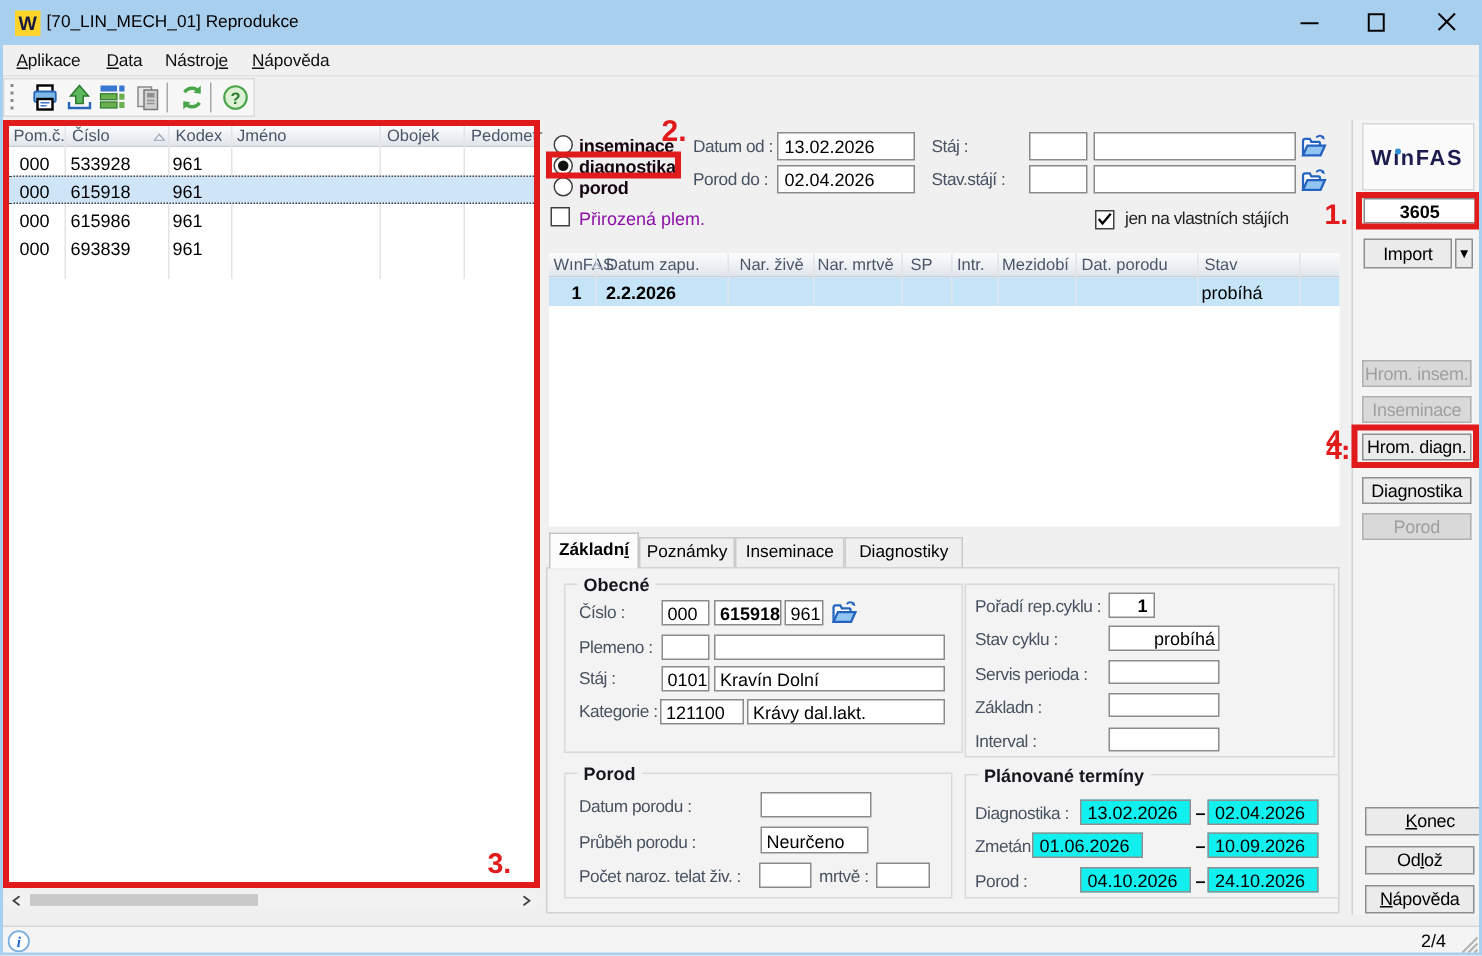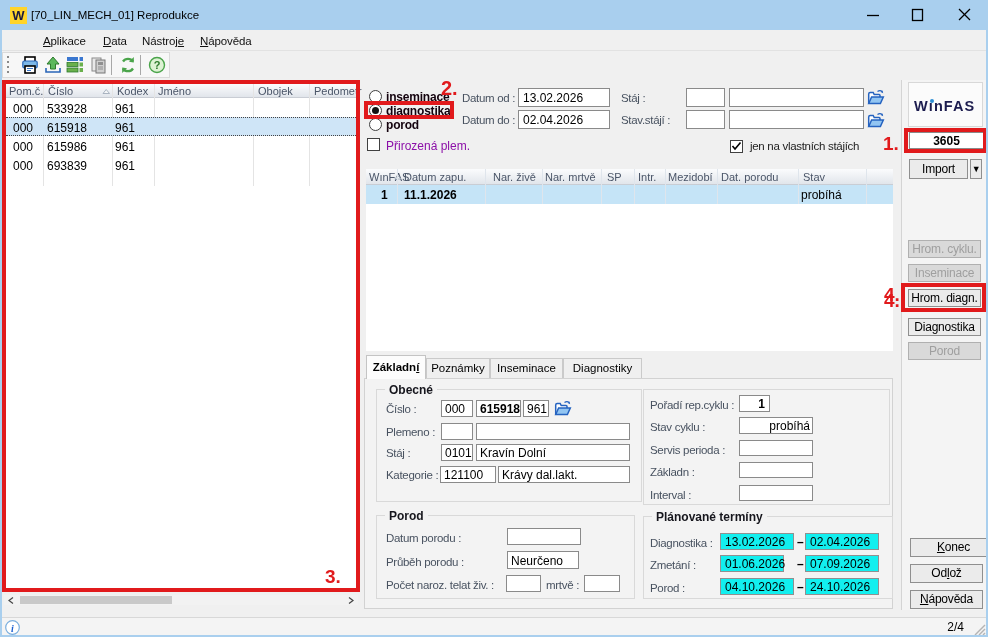--- a/index.html
+++ b/index.html
@@ -4,21 +4,21 @@
 <style>
 * { margin:0; padding:0; box-sizing:border-box; }
 html,body { width:988px; height:637px; overflow:hidden; }
 body { font-family:"Liberation Sans", sans-serif; font-size:12px; background:#f0f0f0; position:relative; }
 .abs { position:absolute; }
 .titlebar { left:0; top:0; width:988px; height:30px; background:#a9cfee; }
 .winborder { position:absolute; left:0; top:0; width:988px; height:637px; border:2px solid #a9cfee; border-top:none; pointer-events:none; z-index:50; }
 .ticon { left:10px; top:7px; width:17px; height:17px; background:#ffd42a; color:#1a1a40; font-weight:bold; font-size:13px; text-align:center; line-height:17px; }
 .ttitle { left:31px; top:9px; font-size:11.5px; color:#000; }
 .menubar { left:0; top:30px; width:988px; height:21px; background:#f0f0f0; border-bottom:1px solid #e2e2e2; }
-.menubar span { position:absolute; top:5px; font-size:11.5px; color:#111; letter-spacing:-0.1px;margin-left:32px; }
+.menubar span { position:absolute; top:5px; font-size:11.5px; color:#111; letter-spacing:-0.1px; }
 .menubar u { text-decoration:underline; }
 .field { position:absolute; background:#fff; border:1px solid #8a8a8a; font-size:12px; color:#000; }
 .lbl { position:absolute; color:#485260; font-size:11.5px; white-space:nowrap; letter-spacing:-0.3px; }
 .redbox { position:absolute; border:4px solid #e11a1c; z-index:40; }
 .rednum { position:absolute; color:#e11a1c; font-weight:bold; font-size:19px; z-index:40; }
 .tblhead { background:linear-gradient(#fbfcfd,#e1e5eb); color:#4a5568; }
 .btn { position:absolute; background:#ebebeb; border:1px solid #8f8f8f; text-align:center; font-size:12px; color:#000; letter-spacing:-0.2px; white-space:nowrap; }
 .btn.dis { background:#d9d9d9; color:#9f9f9f; border-color:#b0b0b0; }
 .grp { position:absolute; border:1px solid #d9d9d9; }
 .grp > b { position:absolute; left:8px; top:-7px; background:#f3f3f3; padding:0 4px; font-size:12px; color:#16161d; white-space:nowrap; }
@@ -164,21 +164,21 @@
 <div class="abs" style="left:386px;top:90px;font-weight:bold;font-size:12px;color:#14030e;letter-spacing:-0.2px">inseminace</div>
 <div class="abs" style="left:386px;top:104px;font-weight:bold;font-size:12px;color:#14030e;letter-spacing:-0.2px">diagnostika</div>
 <div class="abs" style="left:386px;top:118px;font-weight:bold;font-size:12px;color:#14030e;letter-spacing:-0.2px">porod</div>
 <div class="redbox" style="left:364px;top:101px;width:90px;height:18px"></div>
 <div class="rednum" style="left:441px;top:77px;font-size:20px">2.</div>
 <div class="check" style="left:367px;top:138px"></div>
 <div class="abs" style="left:386px;top:139px;font-size:12px;color:#8c10a8">Přirozená plem.</div>
 
 <div class="lbl" style="left:462px;top:92px">Datum od :</div>
 <div class="field" style="left:518px;top:88px;width:92px;height:19px;padding:2px 0 0 4px">13.02.2026</div>
-<div class="lbl" style="left:462px;top:114px">Datum do :</div>
+<div class="lbl" style="left:462px;top:114px">Porod do :</div>
 <div class="field" style="left:518px;top:110px;width:92px;height:19px;padding:2px 0 0 4px">02.04.2026</div>
 <div class="lbl" style="left:621px;top:92px">Stáj :</div>
 <div class="field" style="left:686px;top:88px;width:39px;height:19px"></div>
 <div class="field" style="left:729px;top:88px;width:135px;height:19px"></div>
 <div class="lbl" style="left:621px;top:114px">Stav.stájí :</div>
 <div class="field" style="left:686px;top:110px;width:39px;height:19px"></div>
 <div class="field" style="left:729px;top:110px;width:135px;height:19px"></div>
 
 <svg class="abs" style="left:867px;top:89px" width="18" height="17" viewBox="0 0 18 17">
     <use href="#folderdef"></use>
@@ -205,21 +205,21 @@
   <span class="abs" style="left:272px;top:2px">Intr.</span>
   <span class="abs" style="left:302px;top:2px">Mezidobí</span>
   <span class="abs" style="left:355px;top:2px">Dat. porodu</span>
   <span class="abs" style="left:437px;top:2px">Stav</span>
   <svg class="abs" style="left:28px;top:5px" width="8" height="7">
       <path d="M0.8 5 L6.8 5 L3.8 1.5 Z" fill="#f4f6f8" stroke="#98a4b4" stroke-width="0.8"></path>
     </svg>
 </div>
 <div class="abs" style="left:366px;top:185px;width:527px;height:19px;background:#c5e4f7;font-weight:bold">
   <span class="abs" style="left:15px;top:3px">1</span>
-  <span class="abs" style="left:38px;top:3px">11.1.2026</span>
+  <span class="abs" style="left:38px;top:3px">2.2.2026</span>
   <span class="abs" style="left:435px;top:3px;font-weight:normal">probíhá</span>
 </div>
 
 <div class="gline" style="left:397px;top:169px;height:35px;background:#dfe5ec"></div>
 <div class="gline" style="left:485px;top:169px;height:35px;background:#dfe5ec"></div>
 <div class="gline" style="left:542px;top:169px;height:35px;background:#dfe5ec"></div>
 <div class="gline" style="left:601px;top:169px;height:35px;background:#dfe5ec"></div>
 <div class="gline" style="left:634px;top:169px;height:35px;background:#dfe5ec"></div>
 <div class="gline" style="left:665px;top:169px;height:35px;background:#dfe5ec"></div>
 <div class="gline" style="left:717px;top:169px;height:35px;background:#dfe5ec"></div>
@@ -278,38 +278,38 @@
 <div class="field" style="left:584px;top:575px;width:36px;height:17px"></div>
 
 <div class="grp" style="left:643px;top:516px;width:250px;height:83px">
     <b>Plánované termíny</b>
   </div>
 <div class="lbl" style="left:650px;top:537px">Diagnostika :</div>
 <div class="cyan" style="left:720px;top:533px;width:74px;height:17px">13.02.2026</div>
 <div class="abs" style="left:797px;top:535px;font-weight:bold">–</div>
 <div class="cyan" style="left:805px;top:533px;width:74px;height:17px">02.04.2026</div>
 <div class="lbl" style="left:650px;top:559px">Zmetání :</div>
-<div class="cyan" style="left:720px;top:555px;width:64px;height:17px">01.06.2026</div>
+<div class="cyan" style="left:688px;top:555px;width:74px;height:17px">01.06.2026</div>
 <div class="abs" style="left:797px;top:557px;font-weight:bold">–</div>
-<div class="cyan" style="left:805px;top:555px;width:74px;height:17px">07.09.2026</div>
+<div class="cyan" style="left:805px;top:555px;width:74px;height:17px">10.09.2026</div>
 <div class="lbl" style="left:650px;top:582px">Porod :</div>
 <div class="cyan" style="left:720px;top:578px;width:74px;height:17px">04.10.2026</div>
 <div class="abs" style="left:797px;top:580px;font-weight:bold">–</div>
 <div class="cyan" style="left:805px;top:578px;width:74px;height:17px">24.10.2026</div>
 
 <div class="abs" style="left:902px;top:80px;width:84px;height:530px;background:#f4f4f4"></div>
 <div class="abs" style="left:901px;top:80px;width:1px;height:530px;background:#d4d4d4"></div>
 <div class="abs" style="left:908px;top:82px;width:75px;height:45px;background:#fbfbfb;border:1px solid #d8d8d8"></div>
 <div class="abs" style="left:914px;top:98px;font-weight:bold;font-size:14.5px;color:#1c1c4e;letter-spacing:1.1px">WınFAS</div>
 <div class="abs" style="left:930px;top:99px;width:4px;height:4px;border-radius:50%;background:#2e8fd5"></div>
 <div class="field" style="left:909px;top:132px;width:75px;height:17px;text-align:center;font-weight:bold;padding-top:1px">3605</div>
 <div class="redbox" style="left:904px;top:128px;width:83px;height:25px"></div>
 <div class="btn" style="left:909px;top:159px;width:59px;height:20px;line-height:18px">Import</div>
 <div class="btn" style="left:970px;top:159px;width:12px;height:20px;line-height:18px;font-size:9px;padding:0">▼</div>
-<div class="btn dis" style="left:908px;top:240px;width:73px;height:18px;line-height:16px">Hrom. cyklu.</div>
+<div class="btn dis" style="left:908px;top:240px;width:73px;height:18px;line-height:16px">Hrom. insem.</div>
 <div class="btn dis" style="left:908px;top:264px;width:73px;height:18px;line-height:16px">Inseminace</div>
 <div class="btn" style="left:908px;top:289px;width:73px;height:18px;line-height:16px">Hrom. diagn.</div>
 <div class="redbox" style="left:901px;top:283px;width:85px;height:29px"></div>
 <div class="rednum" style="left:884px;top:290px">4.</div>
 <div class="btn" style="left:908px;top:318px;width:73px;height:18px;line-height:16px">Diagnostika</div>
 <div class="btn dis" style="left:908px;top:342px;width:73px;height:18px;line-height:16px">Porod</div>
 <div class="btn" style="left:910px;top:538px;width:87px;height:19px;line-height:17px"><u>K</u>onec</div>
 <div class="btn" style="left:910px;top:564px;width:73px;height:19px;line-height:17px">Od<u>l</u>ož</div>
 <div class="btn" style="left:910px;top:590px;width:73px;height:19px;line-height:17px"><u>N</u>ápověda</div>
 

